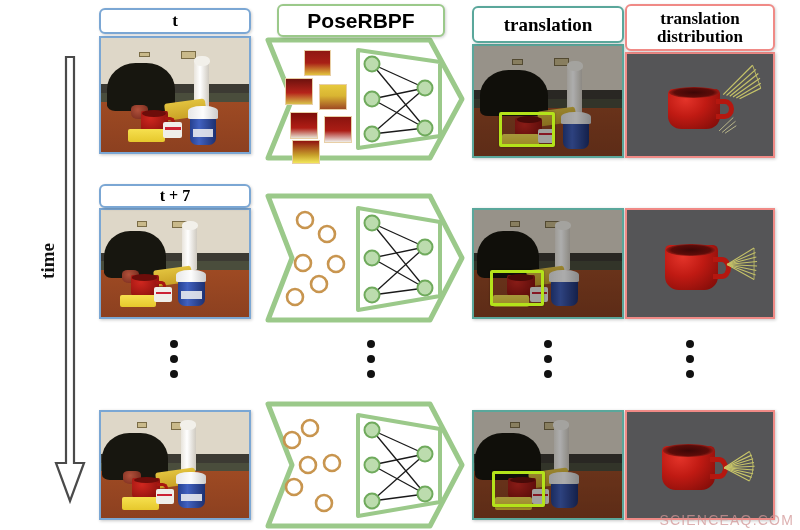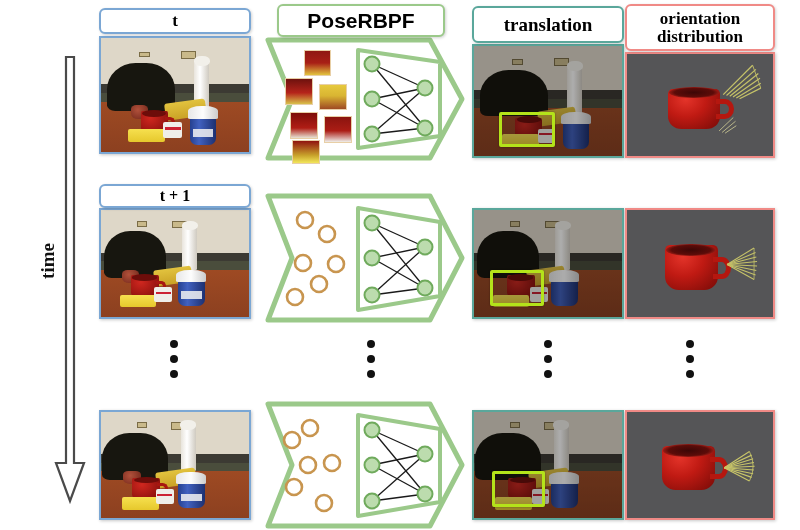--- a/index.html
+++ b/index.html
@@ -181,21 +181,21 @@
 
   <div class="caption-box cap-teal" style="left:472px; top:6px; width:152px; height:37px; font-size:19px;">
     <span>translation</span>
   </div>
 
   <div class="caption-box cap-green" style="left:277px; top:4px; width:168px; height:33px; font-size:21px;">
     <span>PoseRBPF</span>
   </div>
 
   <div class="caption-box cap-red" style="left:625px; top:4px; width:150px; height:47px; font-size:17px; padding:0 4px;">
-    <span>orientation distribution</span>
+    <span>translation distribution</span>
   </div>
 
   <div class="panel p-blue" style="left:99px; top:36px; width:152px; height:118px;">
     <div class="scene">
       <div class="chair"></div>
       <div class="outlet" style="left:26%; top:12%; width:7%; height:5%;"></div>
       <div class="outlet" style="left:54%; top:11%; width:10%; height:7%;"></div>
       <div class="bottle" style="left:63%; top:20%; width:10%; height:45%;"></div>
       <div class="bottle-cap" style="left:62.5%; top:16%; width:11%; height:9%;"></div>
       <div class="mustard" style="left:43%; top:55%; width:28%; height:15%;"></div>
@@ -301,21 +301,21 @@
         <g stroke="#d8d59a" stroke-width="1.2" fill="none" opacity="0.85">
           <path d="M3 24 L22 6"></path>
             <path d="M7 26 L25 11"></path>
             <path d="M11 27 L26 17"></path>
         </g>
       </svg>
     </div>
   </div>
 
   <div class="caption-box cap-blue" style="left:99px; top:184px; width:152px; height:24px; font-size:16px;">
-    <span>t + 1</span>
+    <span>t + 7</span>
   </div>
 
   <div class="panel p-blue" style="left:99px; top:208px; width:152px; height:111px;">
     <div class="scene">
       <div class="chair" style="left:2%; top:20%; width:42%; height:44%;"></div>
       <div class="outlet" style="left:24%; top:10%; width:7%; height:6%;"></div>
       <div class="outlet" style="left:48%; top:10%; width:10%; height:7%;"></div>
       <div class="bottle" style="left:55%; top:14%; width:10%; height:42%;"></div>
       <div class="bottle-cap" style="left:54.5%; top:10%; width:11%; height:9%;"></div>
       <div class="mustard" style="left:36%; top:54%; width:26%; height:15%;"></div>
@@ -518,14 +518,15 @@
             <path d="M2 32 L42 35"></path>
           <path d="M2 32 L41 40"></path>
             <path d="M2 32 L39 45"></path>
             <path d="M2 32 L36 50"></path>
           <path d="M36 10 Q46 30 36 50" stroke-width="1.1"></path>
         </g>
       </svg>
     </div>
   </div>
 
+  <div class="watermark">SCIENCEAQ.COM</div>
 
 </div>
 
 </body></html>

